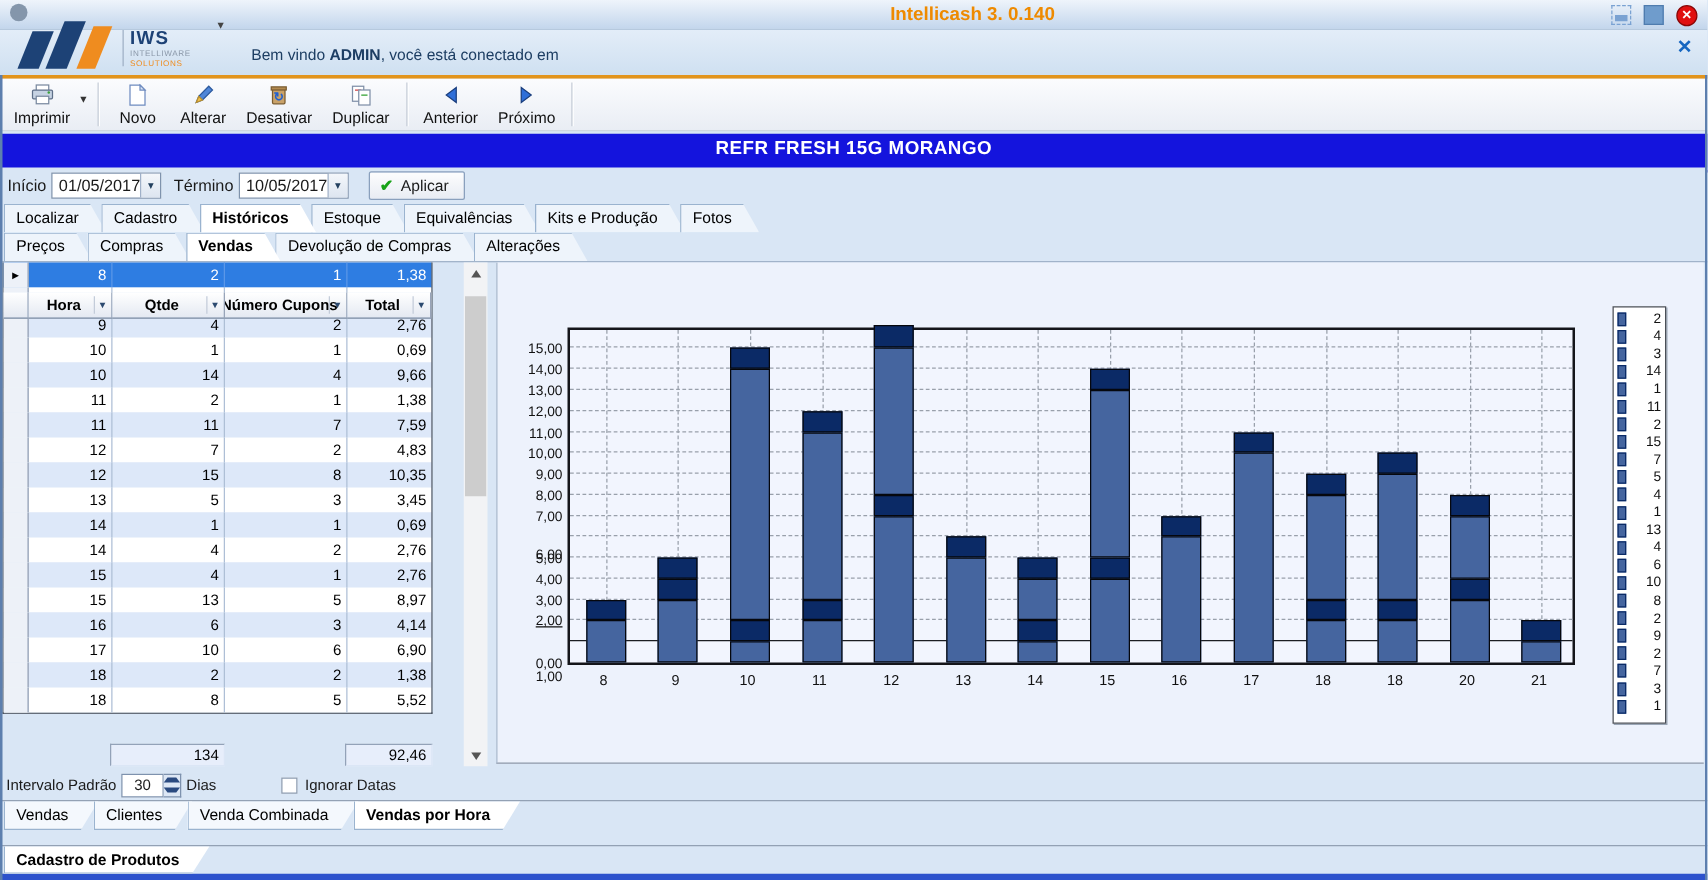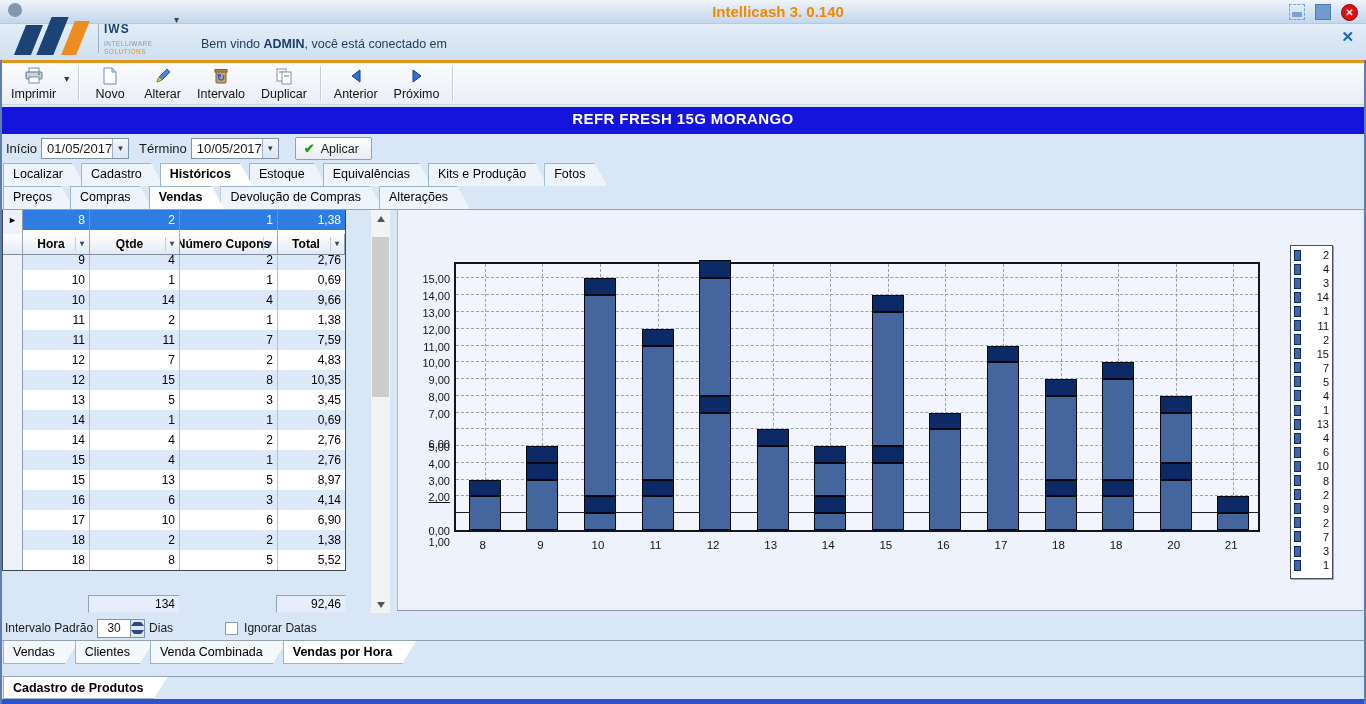--- a/index.html
+++ b/index.html
@@ -29,21 +29,21 @@
   .orange-line { position:absolute; left:0; top:60px; right:0; height:3px; background:#e2941c; }
 
   
   .logo { position:absolute; left:6px; top:2px; width:190px; height:57px; z-index:6; }
   .logo .dot { position:absolute; left:2px; top:1px; width:14px; height:14px; border-radius:50%; background:#8496ab; }
   .logo .bar { position:absolute; bottom:4px; transform:skewX(-22deg); }
   .logo .b1 { left:14px; width:17px; height:30px; background:#1d4276; }
   .logo .b2 { left:38px; width:17px; height:38px; background:#1d4276; }
   .logo .b3 { left:62px; width:15px; height:34px; background:#ef8c1f; }
   .logo .sep { position:absolute; left:92px; top:22px; bottom:6px; width:1px; background:#9fb0c5; }
-  .logo .iws { position:absolute; left:98px; top:20px; font-weight:bold; font-size:12px; color:#1d4276; letter-spacing:1px; }
+  .logo .iws { position:absolute; left:98px; top:20px; font-weight:bold; font-size:15px; color:#1d4276; letter-spacing:1px; }
   .logo .l1 { position:absolute; left:98px; top:38px; font-size:6.5px; color:#8a97a8; letter-spacing:.5px; }
   .logo .l2 { position:absolute; left:98px; top:46px; font-size:6.5px; color:#ef8c1f; letter-spacing:.5px; }
   .logo .lcaret { position:absolute; left:168px; top:12px; font-size:10px; color:#444; }
 
   
   .toolbar { position:absolute; left:0; top:63px; right:0; height:42px;
     background:linear-gradient(#fbfcfe,#e9edf4); border-bottom:1px solid #cfd6e0;
     display:flex; align-items:stretch; padding-left:3px; }
   .tbtn { display:flex; flex-direction:column; align-items:center; justify-content:flex-start;
     padding:3px 8px 0 8px; min-width:52px; cursor:default; }
@@ -221,21 +221,21 @@
         <div class="tlabel">Alterar</div>
       </div>
       <div class="tbtn">
         <div class="ticon">
           <svg width="18" height="18" viewBox="0 0 18 18">
             <rect x="4" y="4" width="10" height="12" rx="1" fill="#c9a269" stroke="#7a5c30"></rect>
             <rect x="3" y="2.5" width="12" height="2.5" fill="#b28a50" stroke="#7a5c30"></rect>
             <text x="9" y="14" font-size="10" font-weight="bold" fill="#1f5fd0" text-anchor="middle">↻</text>
           </svg>
         </div>
-        <div class="tlabel">Intervalo</div>
+        <div class="tlabel">Desativar</div>
       </div>
       <div class="tbtn">
         <div class="ticon">
           <svg width="18" height="18" viewBox="0 0 18 18">
             <rect x="2" y="2" width="9" height="12" fill="#fff" stroke="#8090a8"></rect>
             <line x1="4" y1="5" x2="9" y2="5" stroke="#d04040"></line>
             <rect x="7" y="5" width="9" height="12" fill="#fff" stroke="#8090a8"></rect>
             <line x1="9" y1="9" x2="14" y2="9" stroke="#30a030"></line>
           </svg>
         </div>

